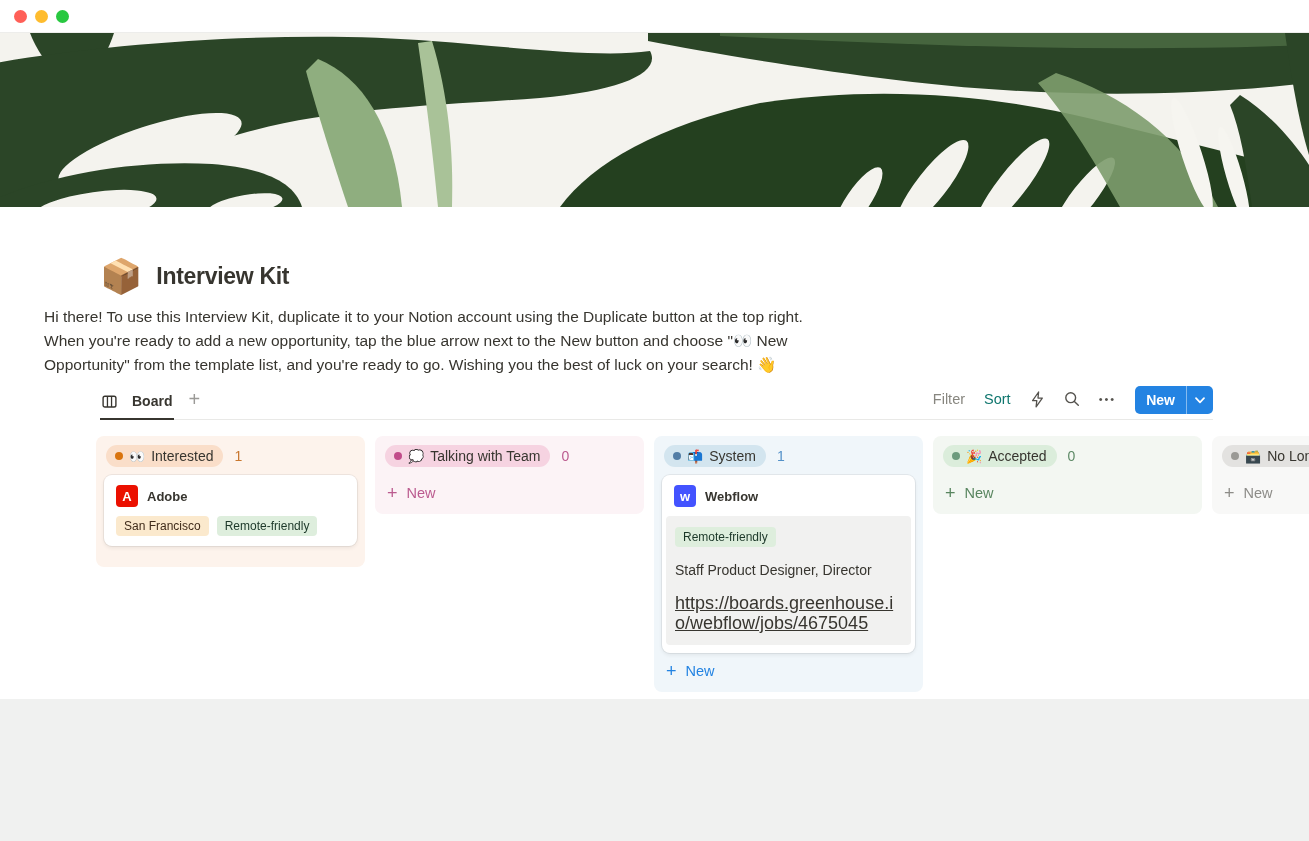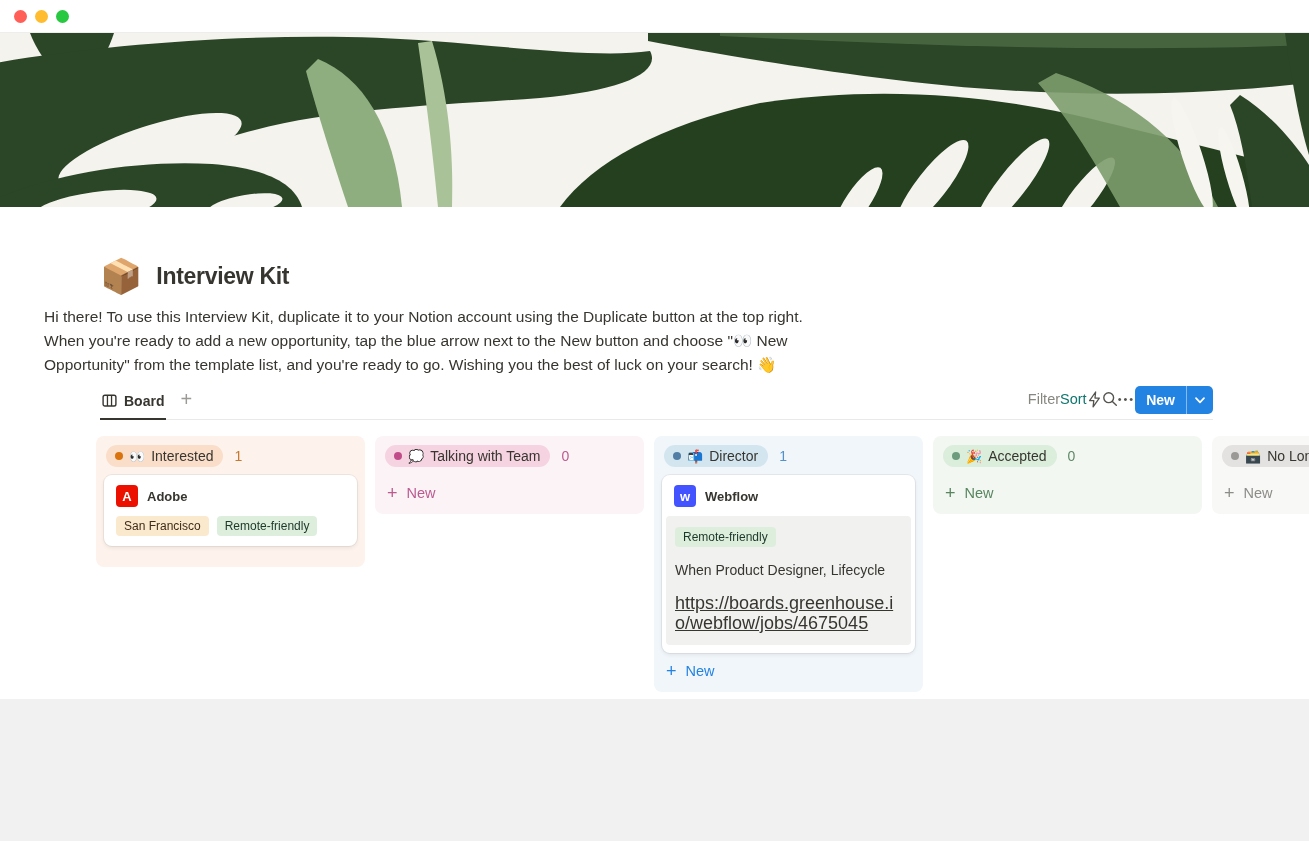--- a/index.html
+++ b/index.html
@@ -31,27 +31,27 @@
     font-size:15.5px; line-height:24px; color:#37352f;
   }
   
   .view-bar {
     margin:8px 96px 0 100px; height:35px;
     display:flex; justify-content:space-between; align-items:flex-end;
     border-bottom:1px solid #e9e9e7;
   }
   .view-left { display:flex; align-items:center; gap:14px; }
   .board-tab {
-    display:flex; align-items:flex-start; gap:7px;
+    display:flex; align-items:flex-end; gap:15px;
     padding:6px 2px 9px 2px; margin-bottom:-1px;
     border-bottom:2px solid #37352f;
     font-size:14px; font-weight:600; color:#37352f; cursor:pointer;
   }
   .add-view { color:#9b9a97; font-size:20px; font-weight:400; padding-bottom:8px; cursor:pointer; }
-  .view-right { display:flex; align-items:center; padding-bottom:7px; }
+  .view-right { display:flex; align-items:center; gap:19px; padding-bottom:7px; }
   .tb-text { font-size:14.5px; cursor:pointer; }
   .filter { color:#87867f; }
   .more-dots { font-size:11px; letter-spacing:2px; color:#55534e; cursor:pointer; }
   .new-btn {
     display:flex; align-items:stretch; height:28px; border-radius:5px;
     overflow:hidden; color:#fff; cursor:pointer; margin-bottom:-2px;
   }
   .new-main { display:flex; align-items:center; padding:0 11px; font-size:14px; font-weight:600; }
   .new-divider { width:1px; background:rgba(255,255,255,0.45); }
   .new-caret { display:flex; align-items:center; padding:0 8px; }
@@ -226,35 +226,35 @@
         <span class="plus">+</span>
         <span>New</span>
       </div>
     </div>
 
     <div class="column" style="background-color: rgb(240, 246, 250);">
       <div class="col-header">
         <span class="pill" style="background-color: rgb(211, 229, 239);">
           <span class="dot" style="background-color: rgb(82, 125, 165);"></span>
           <span class="pill-emoji">📬</span>
-          <span>Director</span>
+          <span>System</span>
         </span>
         <span class="count" style="color: rgb(84, 145, 200);">1</span>
       </div>
       <div class="cards">
         <div class="card">
           <div class="card-title-row">
             <span class="logo" style="background-color: rgb(67, 83, 255);">w</span>
             <span class="company">Webflow</span>
           </div>
           <div class="card-preview">
             <div class="card-tags" style="padding:0;">
               <span class="tag" style="background-color: rgb(222, 238, 221); color: rgb(28, 56, 41);">Remote-friendly</span>
             </div>
-            <div class="job-title">When Product Designer, Lifecycle</div>
+            <div class="job-title">Staff Product Designer, Director</div>
             <div class="job-url">https://boards.greenhouse.io/webflow/jobs/4675045</div>
           </div>
         </div>
       </div>
       <div class="col-new" style="color: rgb(35, 131, 226);">
         <span class="plus">+</span>
         <span>New</span>
       </div>
     </div>
 

